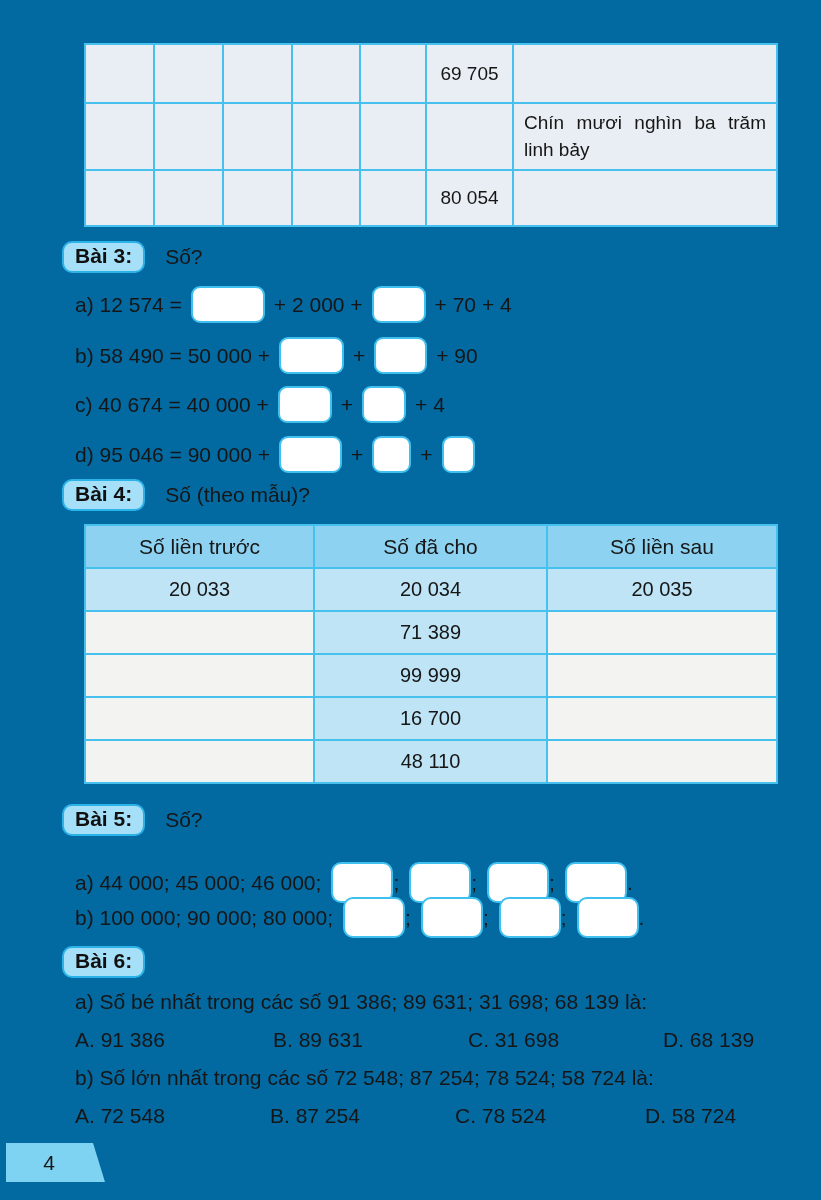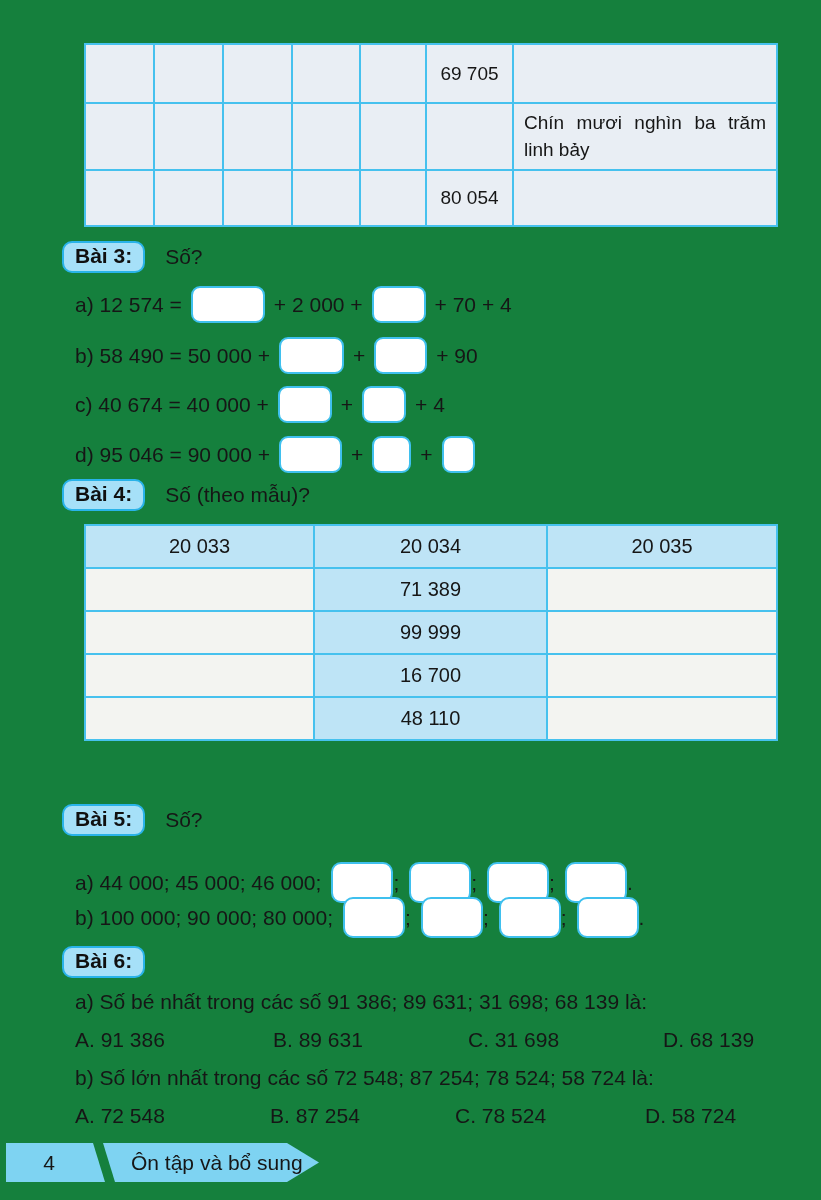--- a/index.html
+++ b/index.html
@@ -1,17 +1,17 @@
 <!DOCTYPE html>
 <html><head>
 <meta charset="utf-8">
 <style>
   html,body{margin:0;padding:0;background:#ffffff;}
   .page{
-    position:relative;width:821px;height:1200px;background:#15803d;
+    position:relative;width:821px;height:1200px;background:#0369a1;
     font-family:"Liberation Sans","DejaVu Sans",sans-serif;color:#161616;
     overflow:hidden;
   }
   
   table.t1{
     position:absolute;left:84px;top:43px;width:692px;
     border-collapse:collapse;table-layout:fixed;
   }
   table.t1 td{
     border:2px solid #46c1ee;background:#e9eef4;
@@ -156,20 +156,25 @@
     <span class="btitle">Số (theo mẫu)?</span>
   </div>
 
   <table class="t4">
     <colgroup>
         <col style="width:229px">
         <col style="width:233px">
         <col style="width:230px">
       </colgroup>
     <tbody>
+        <tr class="hdr">
+      <td>Số liền trước</td>
+      <td>Số đã cho</td>
+      <td>Số liền sau</td>
+    </tr>
     <tr>
       <td class="cblue">20 033</td>
       <td class="cblue">20 034</td>
       <td class="cblue">20 035</td>
     </tr>
     <tr>
       <td class="cwhite"></td>
       <td class="cblue">71 389</td>
       <td class="cwhite"></td>
     </tr>
@@ -240,17 +245,14 @@
   <div class="line opts" style="top:1104px">
     <span style="left:75px">A. 72 548</span>
     <span style="left:270px">B. 87 254</span>
     <span style="left:455px">C. 78 524</span>
     <span style="left:645px">D. 58 724</span>
   </div>
 
   <div class="foot-num">
     <span>4</span>
   </div>
-  <div class="foot-title">
-    <span>Ôn tập và bổ sung</span>
-  </div>
 
 </div>
 
 </body></html>

